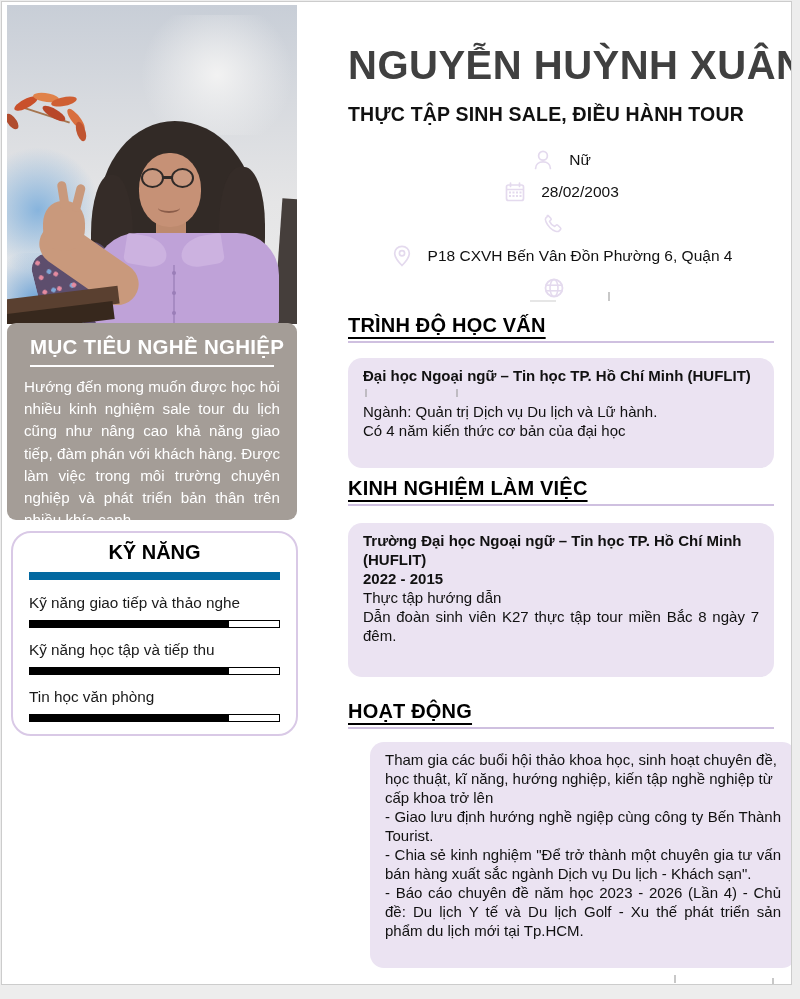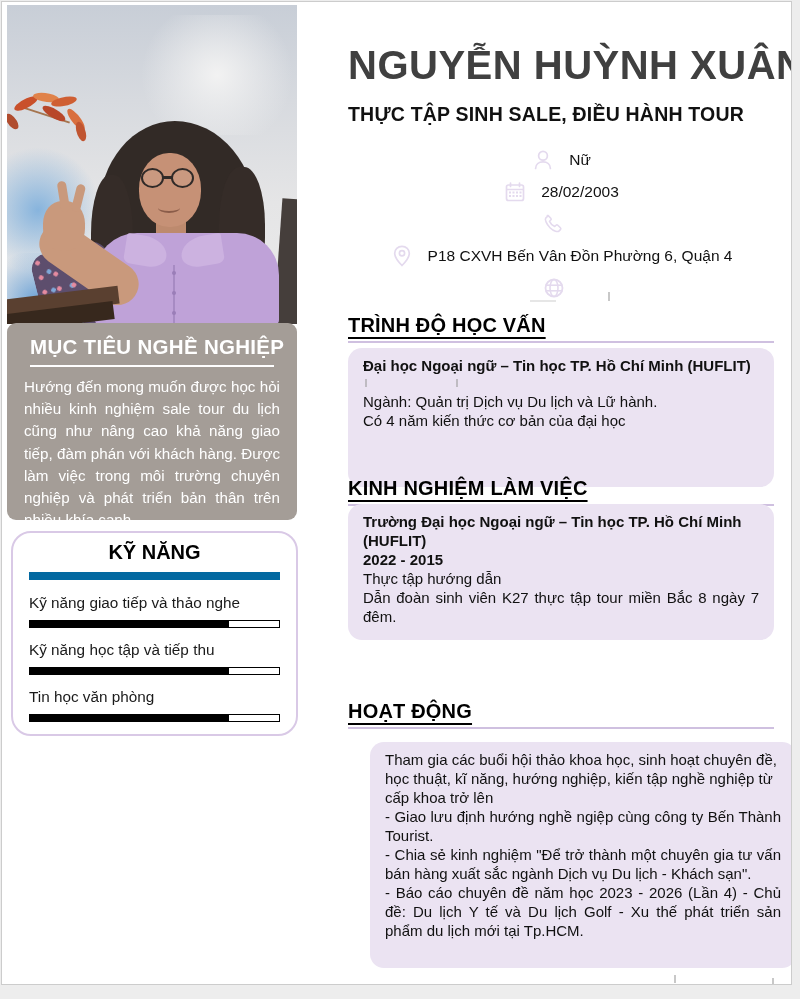--- a/index.html
+++ b/index.html
@@ -118,22 +118,22 @@
     text-underline-offset:5px; text-decoration-thickness:2px; letter-spacing:0.2px;
   }
   .card {
     position:absolute; left:346px; width:426px;
     background:#ebe3f2; border-radius:14px;
     padding:8px 15px; font-size:15px; line-height:19px; color:#111;
     overflow:hidden;
   }
   .card .b { font-weight:bold; }
   .card .just { text-align:justify; }
-  #edu-head { top:312px; }  #edu-card { top:346px; height:139px; }
-  #exp-head { top:475px; }  #exp-card { top:502px; height:136px; }
+  #edu-head { top:312px; }  #edu-card { top:356px; height:110px; }
+  #exp-head { top:475px; }  #exp-card { top:521px; height:154px; }
   #act-head { top:698px; }  #act-card { top:740px; height:226px;margin-left:22px; }
 
   .redacted-line { height:17px; position:relative; }
   .tick { position:absolute; background:#9a9a9a; opacity:0.55; }
 
   .bottom-tick1 { left:672px; top:973px; width:1.5px; height:8px; }
   .bottom-tick2 { left:770px; top:976px; width:1.5px; height:8px; }
   .web-tick { left:606px; top:290px; width:1.5px; height:9px; }
   .web-dash { left:528px; top:298px; width:26px; height:2px; }
 </style>

